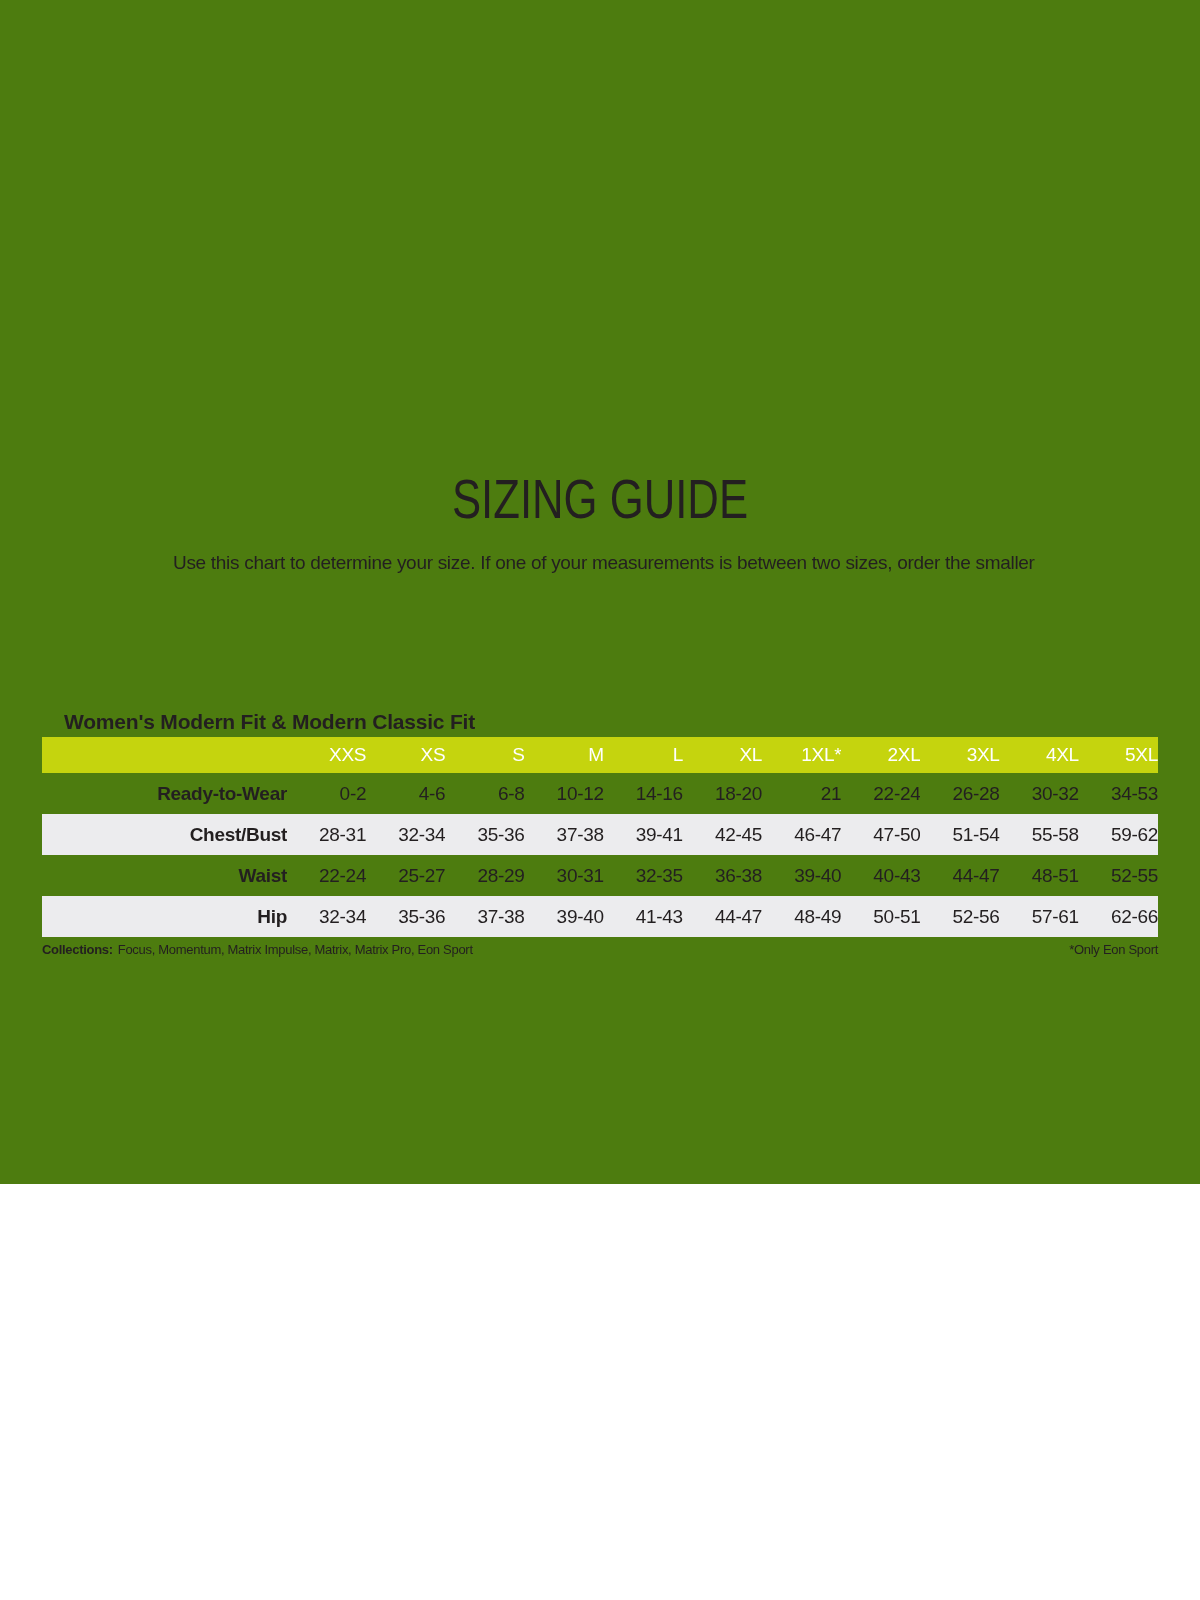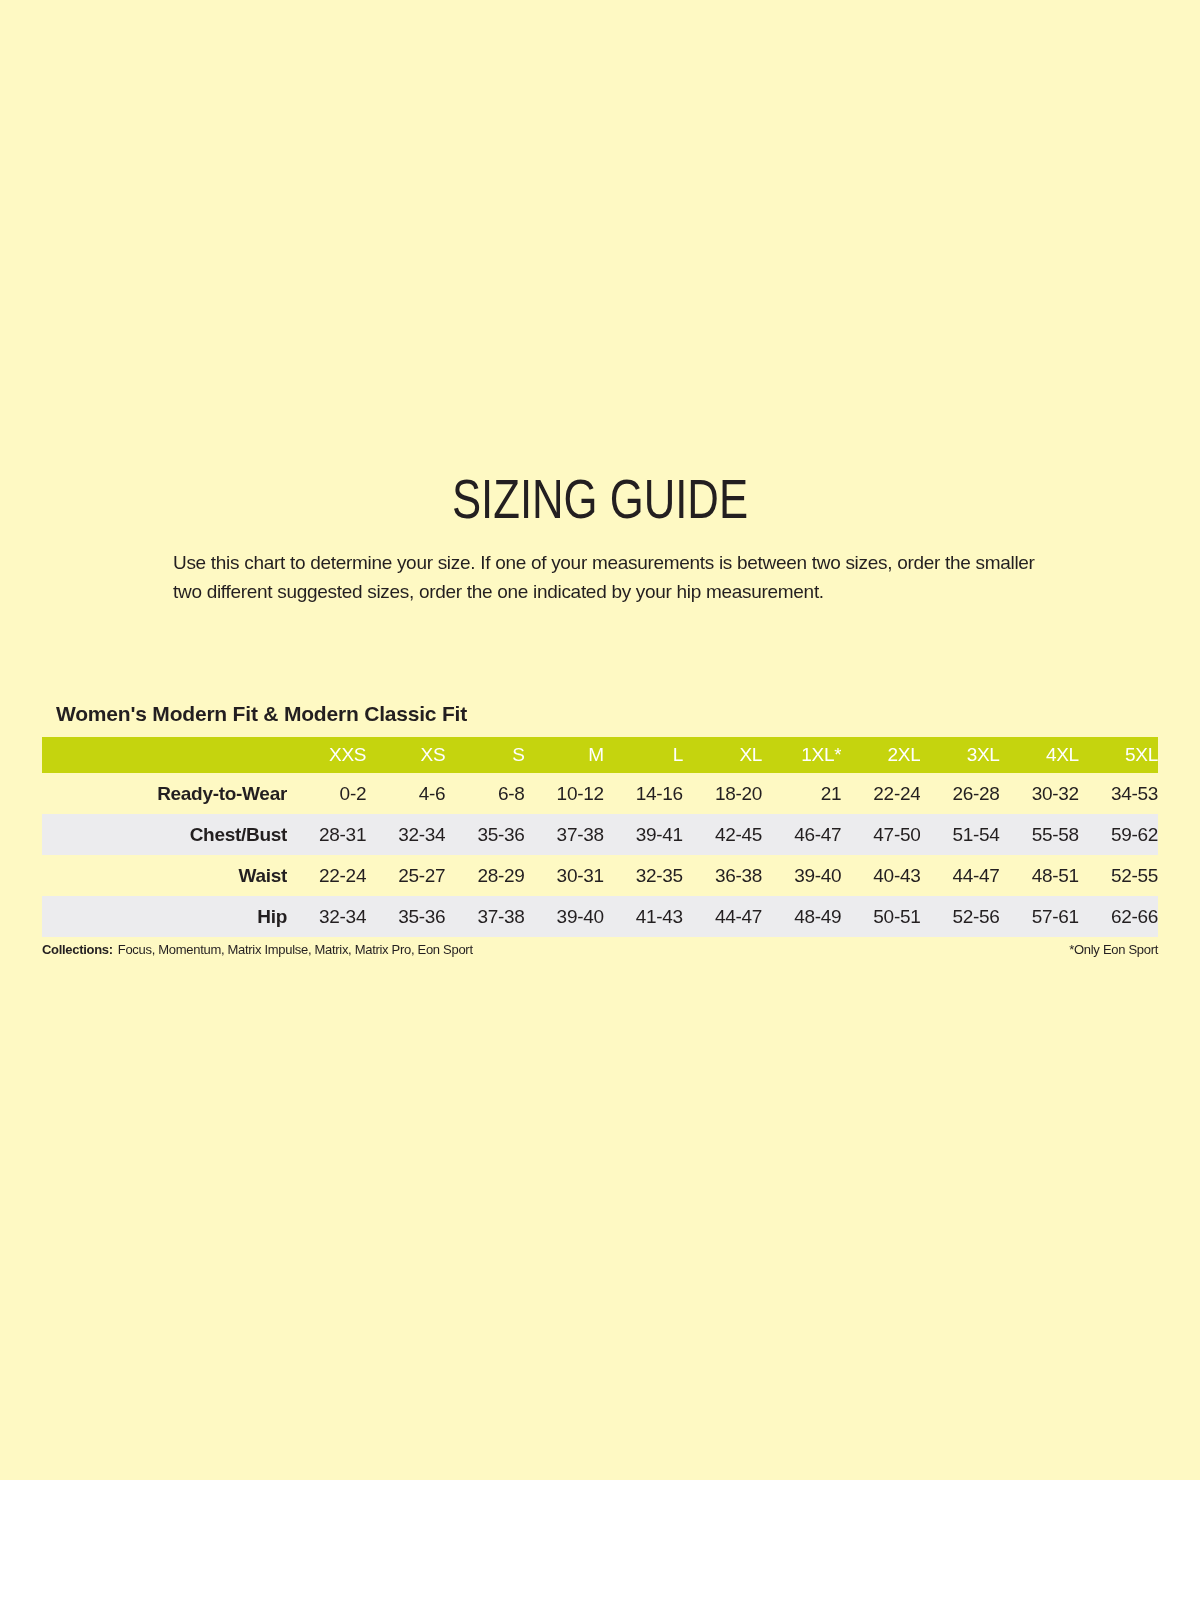--- a/index.html
+++ b/index.html
@@ -3,22 +3,22 @@
 <meta charset="utf-8">
 <style>
   html, body {
     margin: 0;
     padding: 0;
     background: #ffffff;
   }
   .page {
     position: relative;
     width: 1200px;
-    height: 1480px;
-    background: #fef9c3;
+    height: 1184px;
+    background: #4d7c0f;
     font-family: "Liberation Sans", sans-serif;
     color: var(--text, #231f20);
     overflow: hidden;
   }
   .title {
     position: absolute;
     top: 470px;
     left: 0;
     width: 100%;
     margin: 0;
@@ -39,21 +39,21 @@
     width: 940px;
     font-size: 19px;
     line-height: 29px;
     letter-spacing: -0.3px;
   }
   .intro-line { white-space: nowrap; margin-left: 40px; }
   .section-title {
     position: absolute;
     top: 698px;
     left: 52px;
-    margin: 4px;
+    margin: 12px;
     font-size: 21px;
     font-weight: 700;
     letter-spacing: -0.2px;
   }
   .size-table {
     position: absolute;
     top: 737px;
     left: 42px;
     width: 1116px;
     font-size: 19px;
@@ -92,21 +92,20 @@
 </style>
 </head>
 <body>
 
 <div class="page">
 
   <h1 class="title">SIZING GUIDE</h1>
 
   <div class="intro">
     <div class="intro-line">Use this chart to determine your size. If one of your measurements is between two sizes, order the smaller</div>
-    <div class="intro-line">two different suggested sizes, order the one indicated by your hip measurement.</div>
   </div>
 
   <h2 class="section-title">Women's Modern Fit &amp; Modern Classic Fit</h2>
 
   <div class="size-table">
 
     <div class="trow header">
       <div class="tcell label-cell"></div>
       <div class="tcell">XXS</div>
       <div class="tcell">XS</div>

